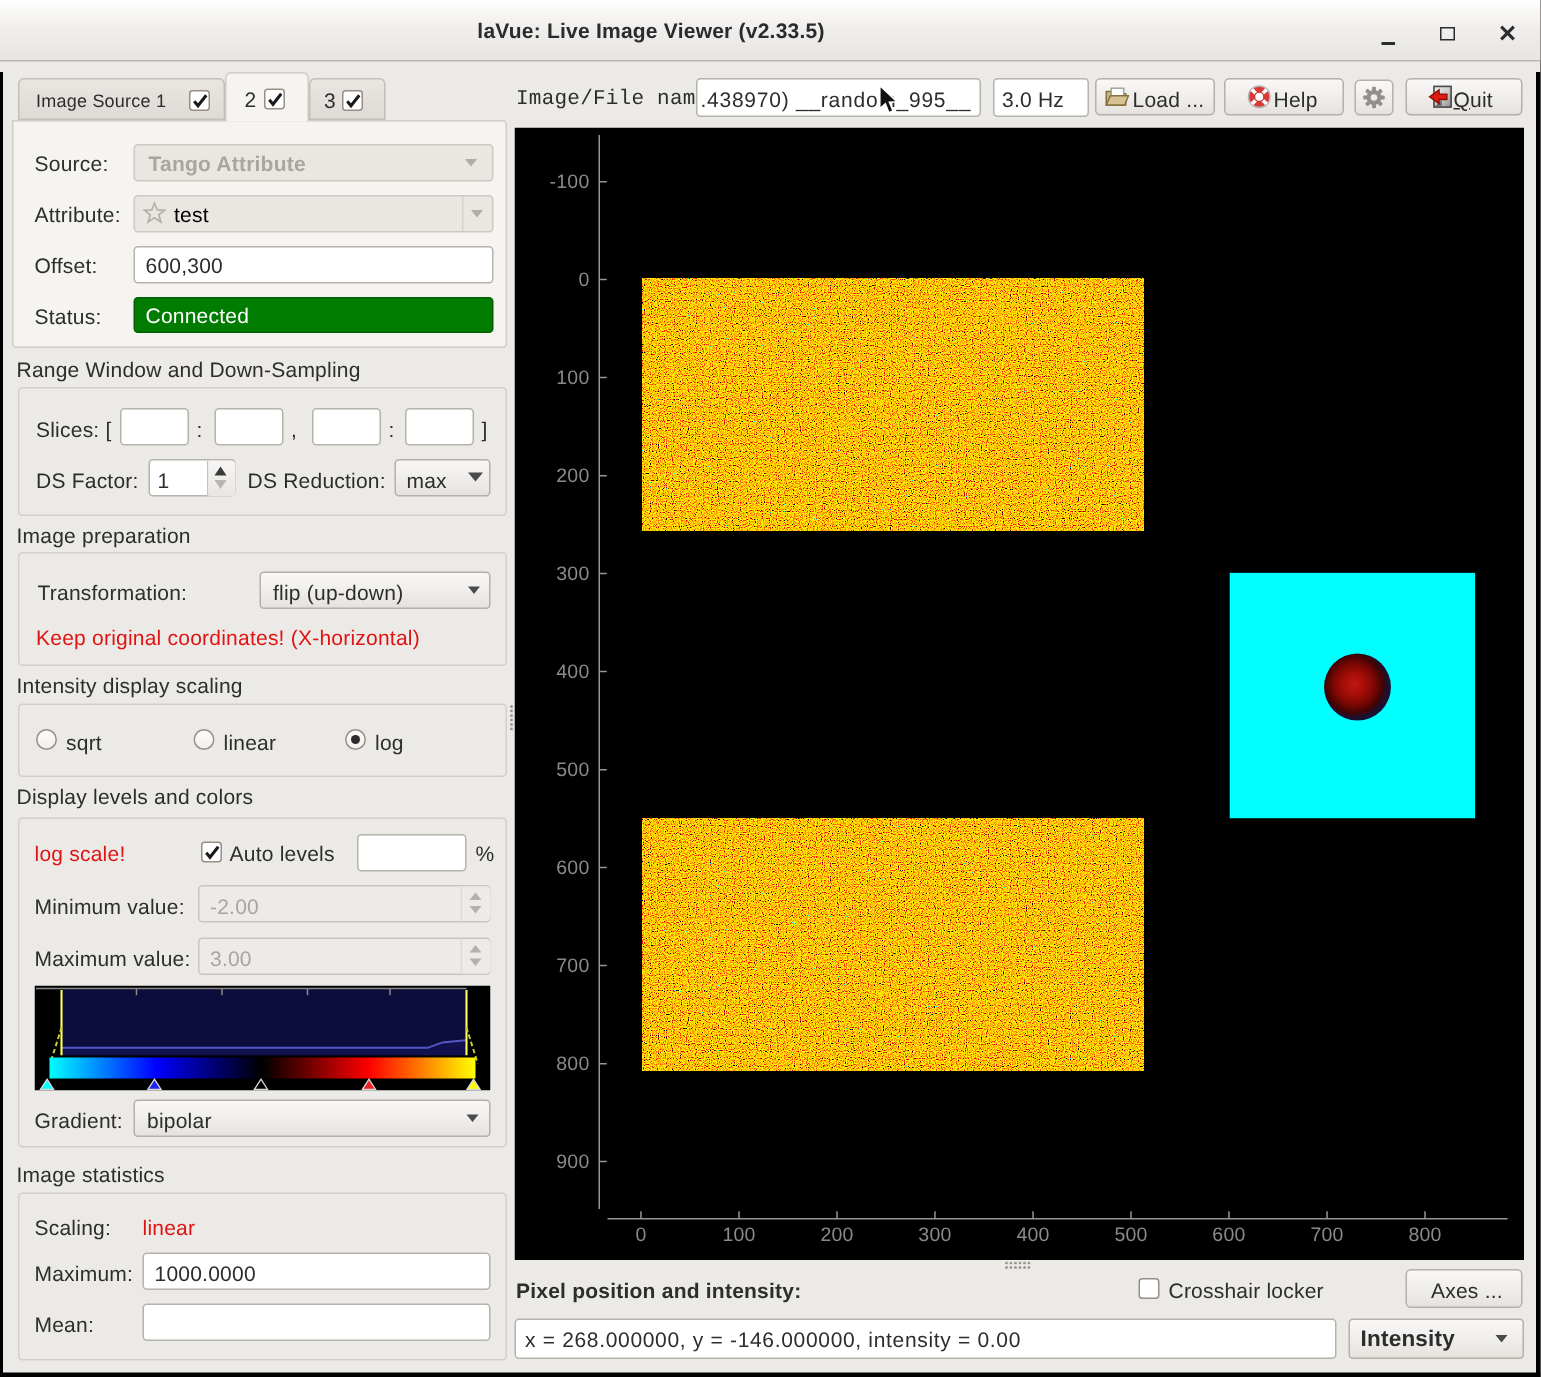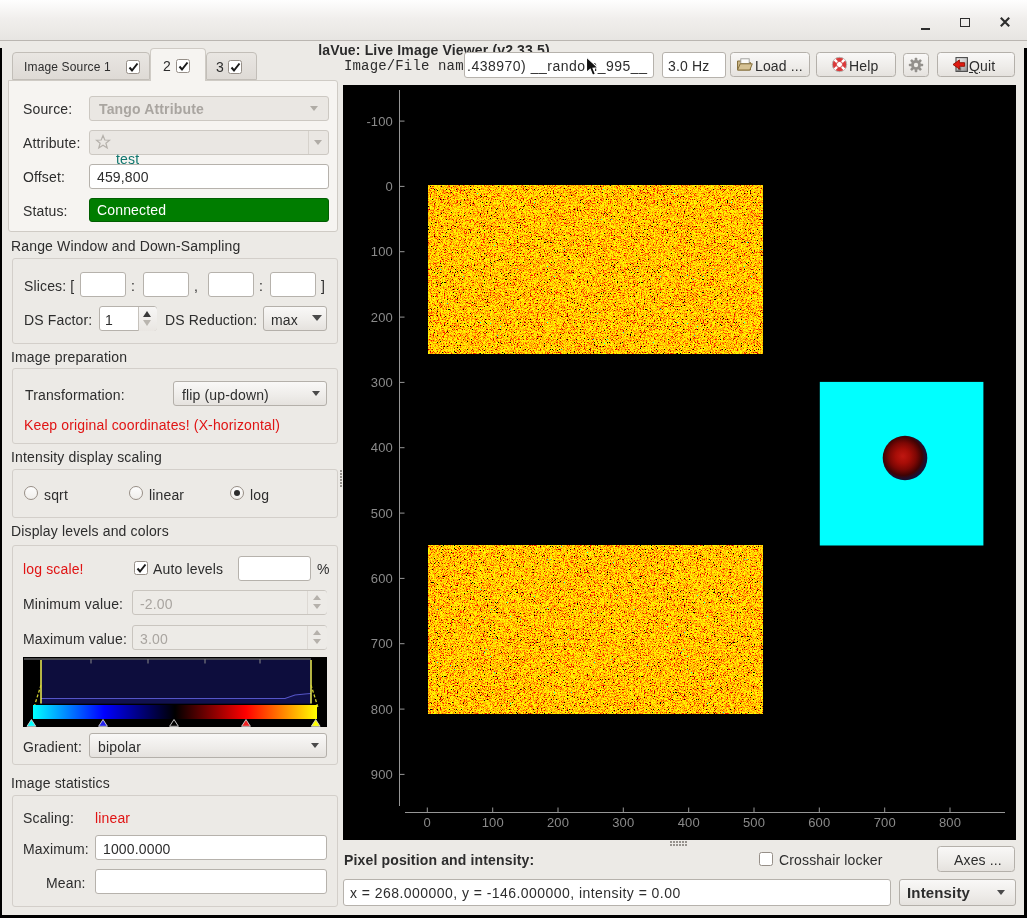--- a/index.html
+++ b/index.html
@@ -17,21 +17,21 @@
 .grouplab { position:absolute; white-space:nowrap; }
 .groupbox { position:absolute; border:1px solid #d3cfca; border-radius:3px; }
 .red { color:#e01414; }
 .cb { position:absolute; width:14px; height:14px; background:#fff; border:1px solid #968f88; border-radius:2.5px; }
 .radio { position:absolute; width:14px; height:14px; background:linear-gradient(#fdfdfd,#f0eeeb); border:1px solid #988f87; border-radius:50%; }
 </style>
 </head>
 <body>
 
 <div class="abs" style="left:0;top:0;width:1027px;height:41px;background:linear-gradient(#fefefe,#f1efed 45%,#e7e5e2);border-bottom:1px solid #bab6b1;"></div>
-<div class="lbl" style="left:0;top:12px;width:868px;text-align:center;font-weight:bold;font-size:14px;color:#2b2b2b;margin-top:30px;">laVue: Live Image Viewer (v2.33.5)</div>
+<div class="lbl" style="left:0;top:12px;width:868px;text-align:center;font-weight:bold;font-size:14px;color:#2b2b2b;">laVue: Live Image Viewer (v2.33.5)</div>
 <div class="abs" style="left:921px;top:27.5px;width:9px;height:2.6px;background:#2d2d2d;"></div>
 <div class="abs" style="left:960px;top:17.5px;width:9.5px;height:9.5px;border:1.9px solid #2d2d2d;"></div>
 <svg class="abs" style="left:999px;top:16px;" width="12" height="12">
     <path d="M1.8 1.8 L10.2 10.2 M10.2 1.8 L1.8 10.2" stroke="#2d2d2d" stroke-width="2.1"></path>
   </svg>
 
 <div class="abs" style="left:0;top:48px;width:2px;height:870px;background:#000;"></div>
 <div class="abs" style="left:1024px;top:48px;width:3px;height:870px;background:#000;"></div>
 <div class="abs" style="left:0;top:915px;width:1027px;height:3px;background:#000;"></div>
 
@@ -60,27 +60,27 @@
 <div class="lbl" style="left:23px;top:101px;">Source:</div>
 <div class="combo dis" style="left:89px;top:96px;width:240px;height:25px;"></div>
 <div class="lbl" style="left:99px;top:101px;color:#a9a5a0;font-weight:bold;">Tango Attribute</div>
 <div class="arrow-d dis" style="left:310px;top:106px;"></div>
 
 <div class="lbl" style="left:23px;top:135px;">Attribute:</div>
 <div class="combo dis" style="left:89px;top:130px;width:240px;height:25px;"></div>
 <svg class="abs" style="left:95px;top:134px;" width="16" height="16">
     <path d="M8 1.5 L9.8 6 L14.6 6.2 L10.9 9.2 L12.2 13.9 L8 11.2 L3.8 13.9 L5.1 9.2 L1.4 6.2 L6.2 6 Z" fill="none" stroke="#b5b1ab" stroke-width="1.2"></path>
   </svg>
-<div class="lbl" style="left:116px;top:151px;color:#0f766e;">test</div>
+<div class="lbl" style="left:116px;top:135px;color:#000000;">test</div>
 <div class="abs" style="left:308px;top:131px;width:1px;height:23px;background:#d6d2cc;"></div>
 <div class="arrow-d dis" style="left:314px;top:140px;"></div>
 
 <div class="lbl" style="left:23px;top:169px;">Offset:</div>
 <div class="field" style="left:89px;top:164px;width:240px;height:25px;"></div>
-<div class="lbl" style="left:97px;top:169px;">459,800</div>
+<div class="lbl" style="left:97px;top:169px;">600,300</div>
 
 <div class="lbl" style="left:23px;top:203px;">Status:</div>
 <div class="abs" style="left:89px;top:198px;width:240px;height:24px;background:#007d00;border:1px solid #015e01;border-radius:3px;"></div>
 <div class="lbl" style="left:97px;top:202px;color:#ffffff;">Connected</div>
 
 <div class="grouplab" style="left:11px;top:238px;">Range Window and Down-Sampling</div>
 <div class="groupbox" style="left:12px;top:258px;width:326px;height:86px;"></div>
 <div class="lbl" style="left:24px;top:278px;">Slices: [</div>
 <div class="field" style="left:80px;top:272px;width:46px;height:25px;"></div>
 <div class="lbl" style="left:131px;top:278px;">:</div>
@@ -181,21 +181,21 @@
 <div class="lbl" style="left:98px;top:739px;">bipolar</div>
 <div class="arrow-d" style="left:311px;top:743px;"></div>
 
 <div class="grouplab" style="left:11px;top:775px;">Image statistics</div>
 <div class="groupbox" style="left:12px;top:795px;width:326px;height:112px;"></div>
 <div class="lbl" style="left:23px;top:810px;">Scaling:</div>
 <div class="lbl red" style="left:95px;top:810px;">linear</div>
 <div class="lbl" style="left:23px;top:841px;">Maximum:</div>
 <div class="field" style="left:95px;top:835px;width:232px;height:25px;"></div>
 <div class="lbl" style="left:103px;top:841px;">1000.0000</div>
-<div class="lbl" style="left:23px;top:875px;margin-left:23px;">Mean:</div>
+<div class="lbl" style="left:23px;top:875px;">Mean:</div>
 <div class="field" style="left:95px;top:869px;width:232px;height:25px;"></div>
 <div class="lbl" style="left:103px;top:927px;">402.5488</div>
 
 <div class="lbl" style="left:344px;top:58px;font-family:Liberation Mono, monospace;">Image/File name:</div>
 <div class="field" style="left:464px;top:52px;width:190px;height:26px;"></div>
 <div class="lbl" style="left:467px;top:58px;letter-spacing:0.5px;">.438970) __random_995__</div>
 <div class="field" style="left:662px;top:52px;width:64px;height:26px;"></div>
 <div class="lbl" style="left:668px;top:58px;">3.0 Hz</div>
 
 <div class="btn" style="left:730px;top:52px;width:80px;height:25px;"></div>

